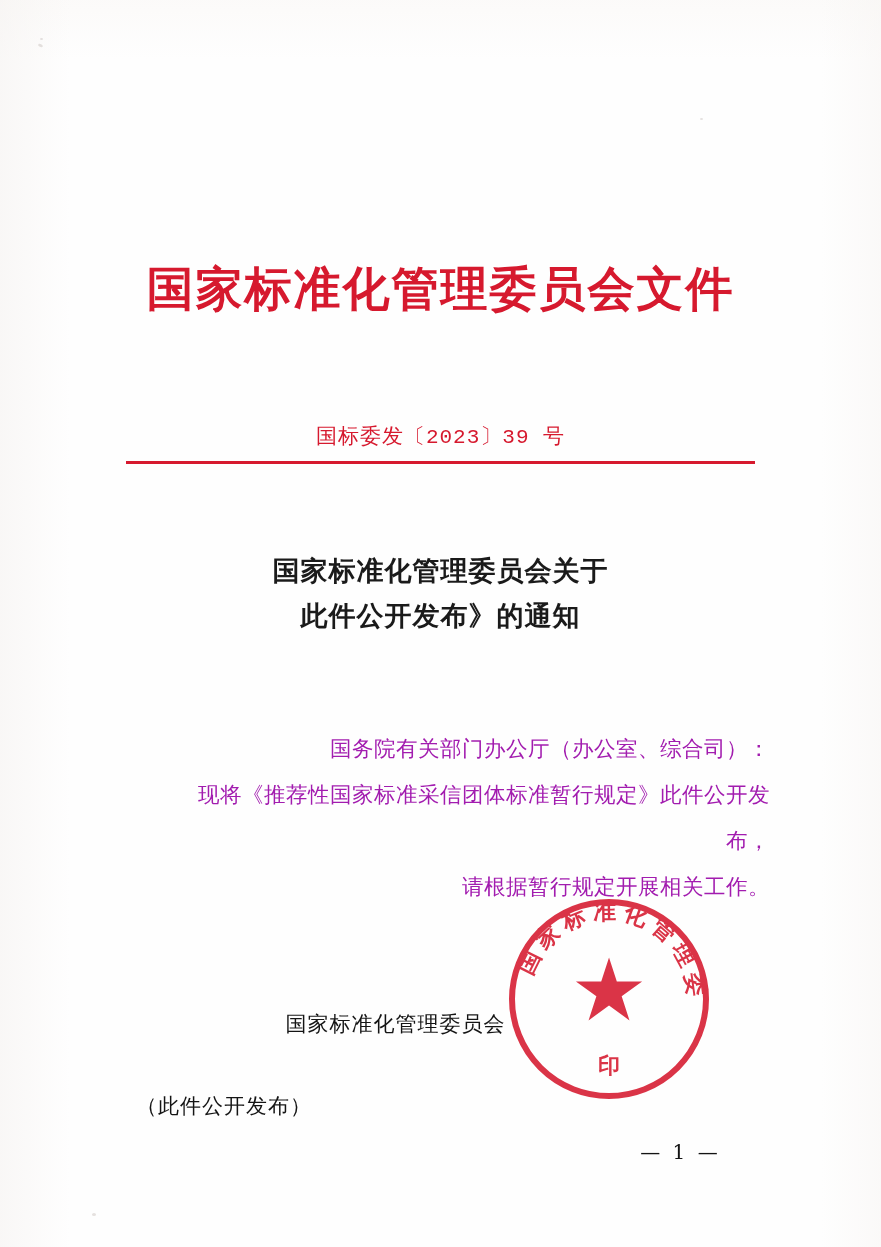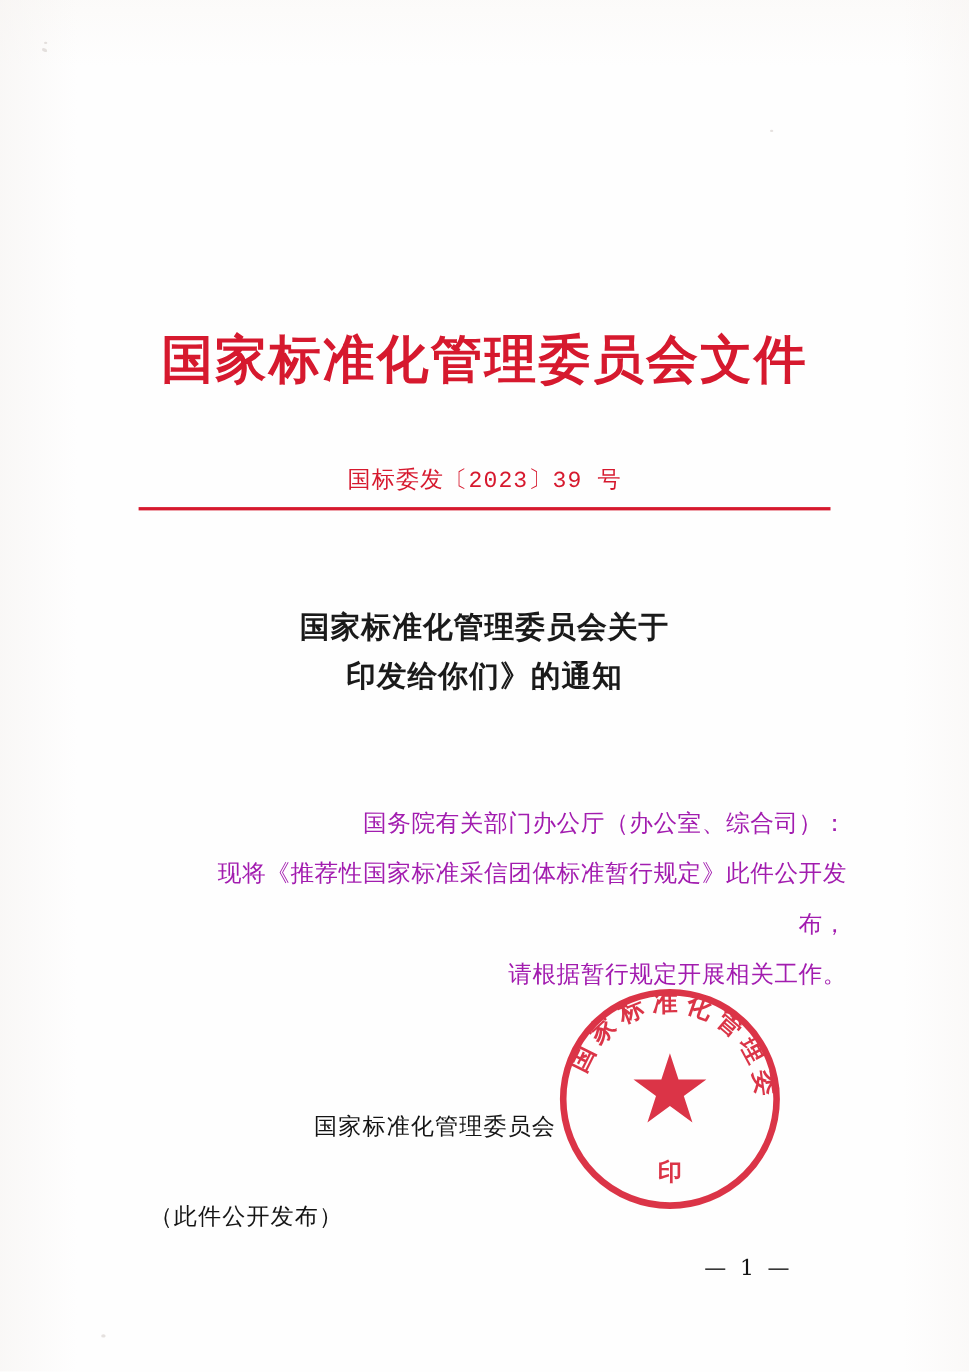--- a/index.html
+++ b/index.html
@@ -39,21 +39,20 @@
     top: 258px;
     left: 0;
     width: 881px;
     text-align: center;
     color: #d6192e;
     font-family: "DejaVu Serif", "Liberation Serif", serif;
     font-weight: bold;
     font-size: 47px;
     letter-spacing: 2px;
     white-space: nowrap;
-    margin-top: 38px;
   }
 
   .doc-number {
     position: absolute;
     top: 422px;
     left: 0;
     width: 881px;
     text-align: center;
     color: #d6192e;
     font-size: 21px;
@@ -156,21 +155,21 @@
   <div class="speck" style="left:92px;top:1213px;width:4px;height:3px;"></div>
 
   <div class="doc-title">国家标准化管理委员会文件</div>
 
   <div class="doc-number">国标委发〔2023〕39 号</div>
 
   <div class="red-rule"></div>
 
   <div class="subject">
     <div>国家标准化管理委员会关于</div>
-    <div>印发给你们》的通知</div>
+    <div>此件公开发布》的通知</div>
   </div>
 
   <div class="body-block">
     <div>国务院有关部门办公厅（办公室、综合司）：</div>
     <div class="indent">现将《推荐性国家标准采信团体标准暂行规定》此件公开发布，</div>
     <div>请根据暂行规定开展相关工作。</div>
   </div>
 
   <div class="seal">
     <svg width="212" height="212" viewBox="0 0 212 212" xmlns="http://www.w3.org/2000/svg">

